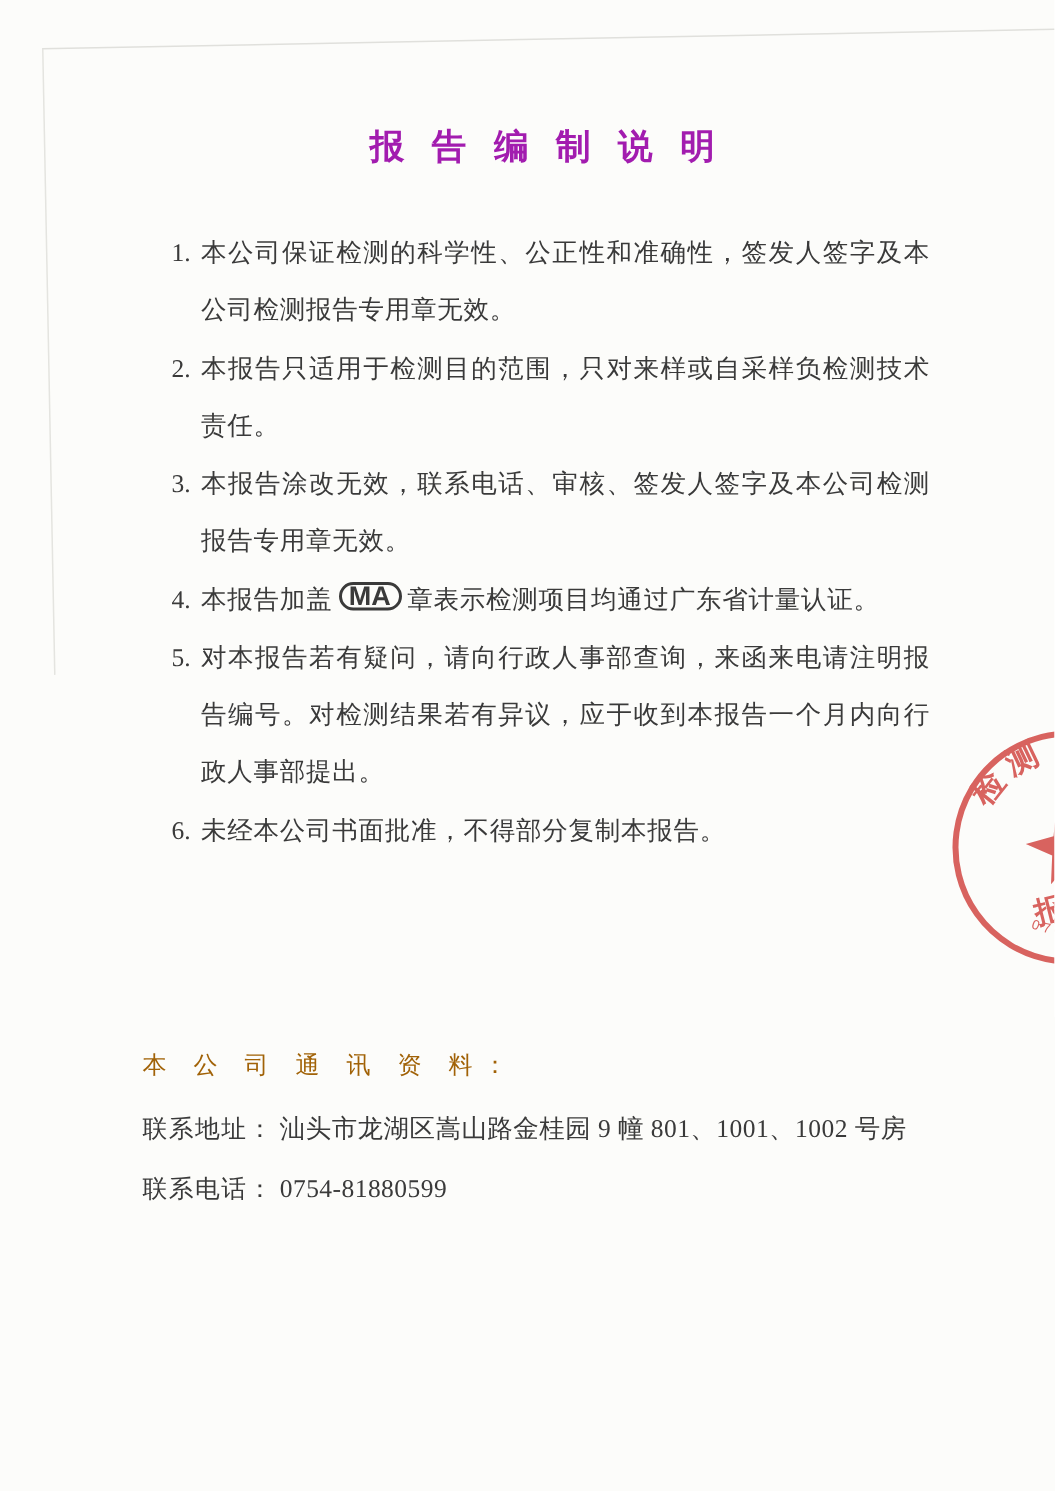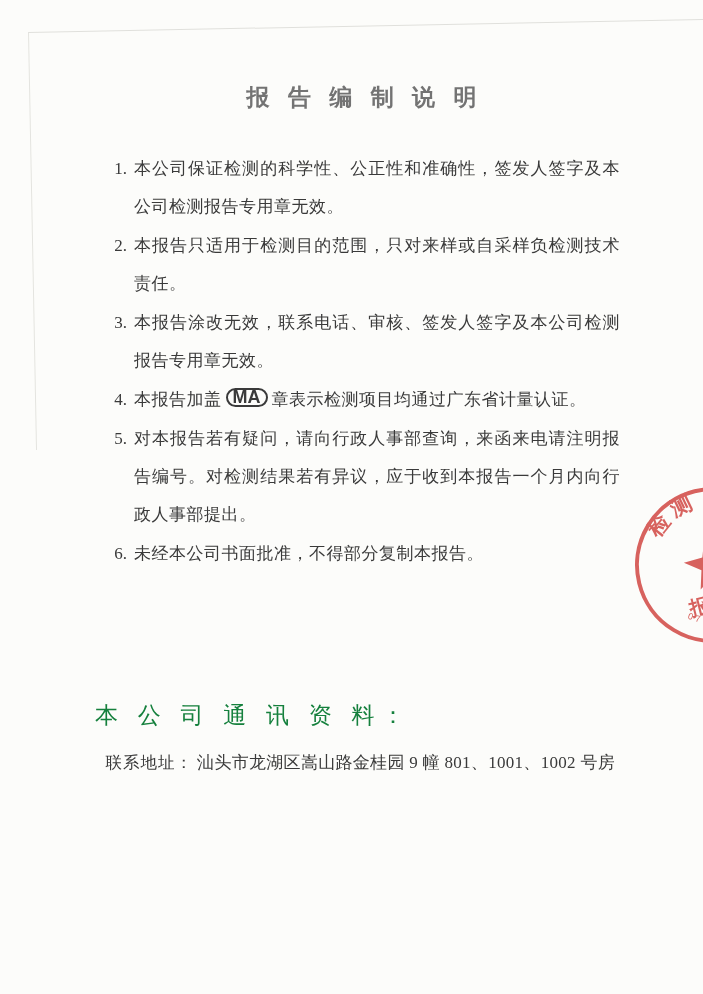--- a/index.html
+++ b/index.html
@@ -28,21 +28,21 @@
 
   .doc-title {
     position: absolute;
     top: 82px; left: 0; right: 0;
     text-align: center;
     padding-left: 26px;
     font-family: "Liberation Sans", "DejaVu Sans", sans-serif;
     font-size: 23px;
     font-weight: 600;
     letter-spacing: 6px;
-    color: #737373;
+    color: #a21caf;
   }
 
   .notes {
     position: absolute;
     top: 150px; left: 106px;
     width: 514px;
     list-style: none;
   }
   .note-item {
     display: flex;
@@ -76,33 +76,32 @@
     top: -2px;
     letter-spacing: 0;
   }
 
   .contact {
     position: absolute;
     top: 700px; left: 95px;
     width: 520px;
   }
   .contact-heading {
-    font-size: 23px;
+    font-size: 16px;
     letter-spacing: 7px;
     font-weight: 500;
-    color: #15803d;
+    color: #a16207;
     margin-bottom: 20px;
   }
   .contact-row {
     display: flex;
     align-items: baseline;
     margin-bottom: 17px;
     font-size: 16.5px;
     line-height: 23px;
-    justify-content: flex-end;
   }
   .contact-label {
     flex: 0 0 auto;
     letter-spacing: 1px;
     white-space: pre;
   }
   .contact-value {
     font-size: 17px;
     letter-spacing: 0.3px;
     padding-left: 4px;
@@ -150,20 +149,24 @@
       <span class="note-text">未经本公司书面批准，不得部分复制本报告。</span>
     </li>
   </ol>
 
   <div class="contact">
     <div class="contact-heading">本 公 司 通 讯 资 料：</div>
     <div class="contact-row">
       <span class="contact-label">联系地址：</span>
       <span class="contact-value">汕头市龙湖区嵩山路金桂园 9 幢 801、1001、1002 号房</span>
     </div>
+    <div class="contact-row">
+      <span class="contact-label">联系电话：</span>
+      <span class="contact-value">0754-81880599</span>
+    </div>
   </div>
 
   <svg class="stamp" viewBox="0 0 172 172" xmlns="http://www.w3.org/2000/svg">
     <g transform="rotate(-14 86 86)" opacity="0.82">
       <circle cx="86" cy="86" r="76" fill="none" stroke="#d0413d" stroke-width="4"></circle>
       <defs>
         <path id="arcTop" d="M 26,86 A 60,60 0 0 1 146,86"></path>
         <path id="arcBottom" d="M 24,96 A 64,64 0 0 0 148,96"></path>
       </defs>
       <text font-size="21" font-weight="bold" fill="#d0413d" letter-spacing="6" font-family="'Liberation Sans', sans-serif">

